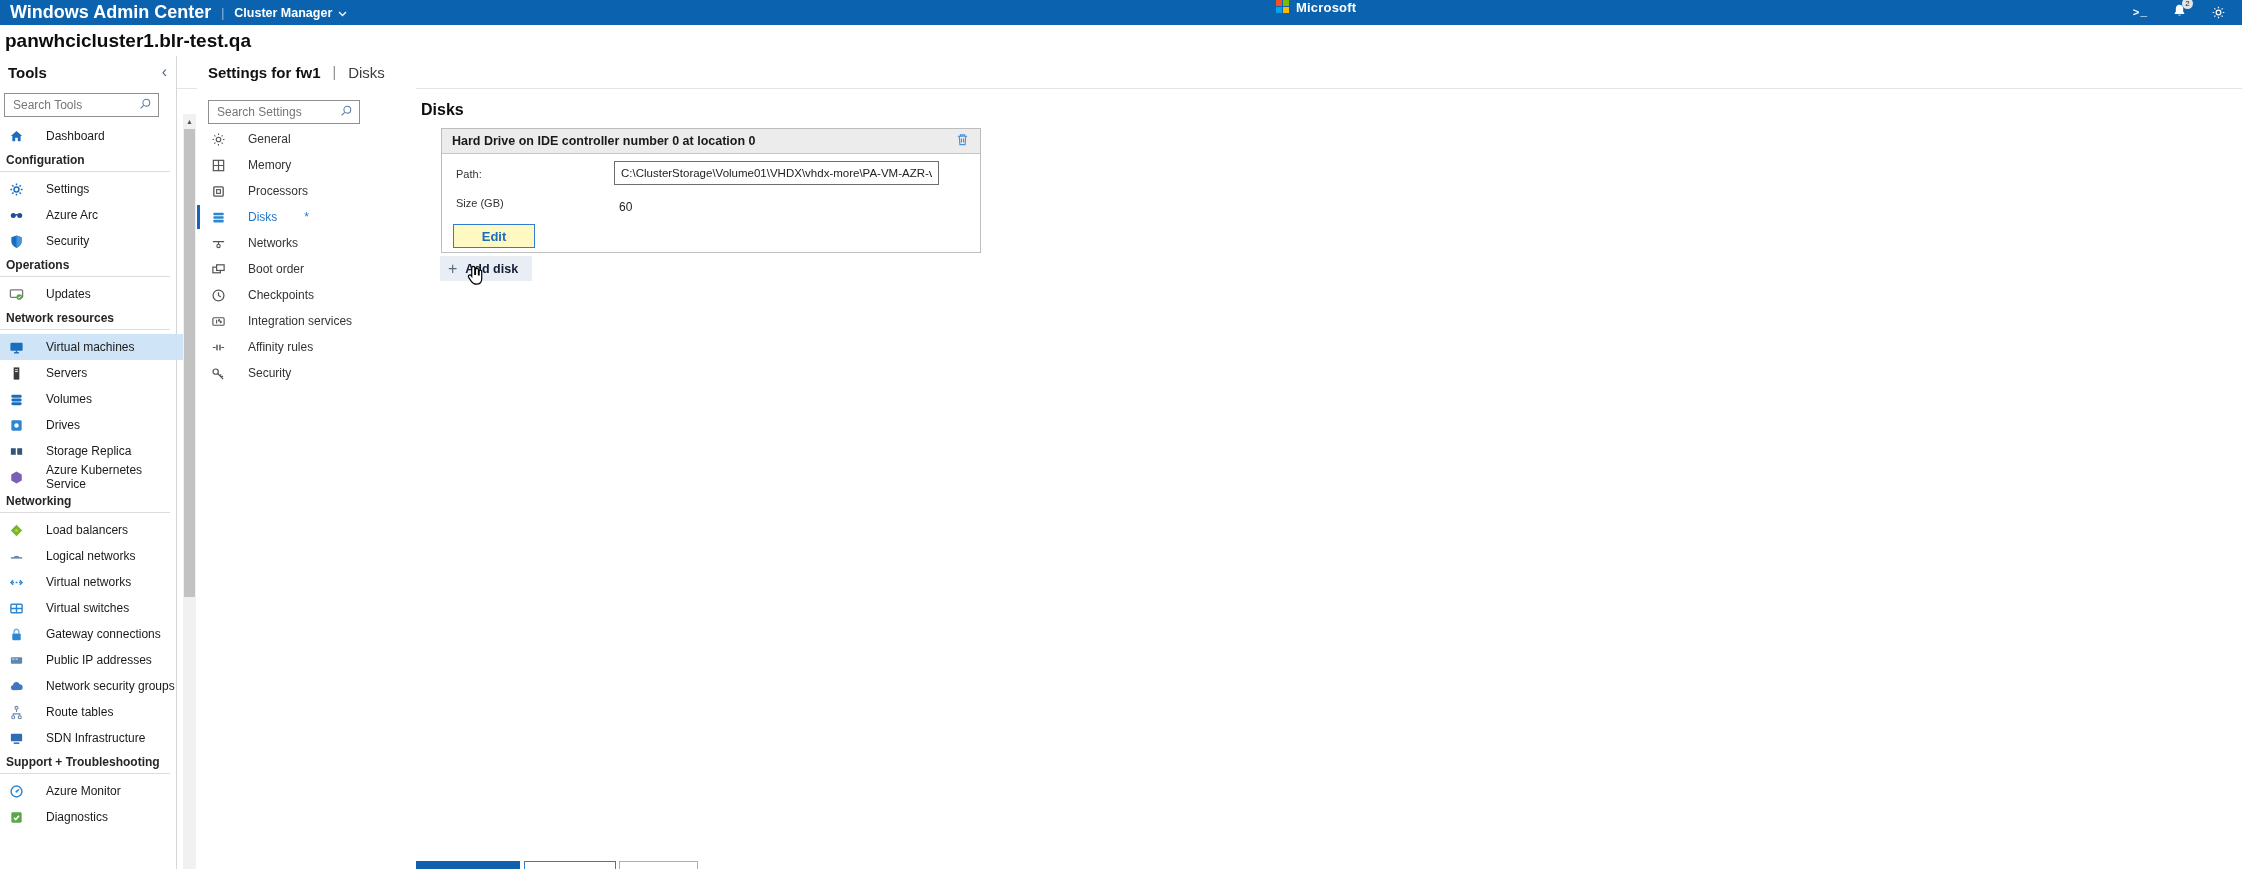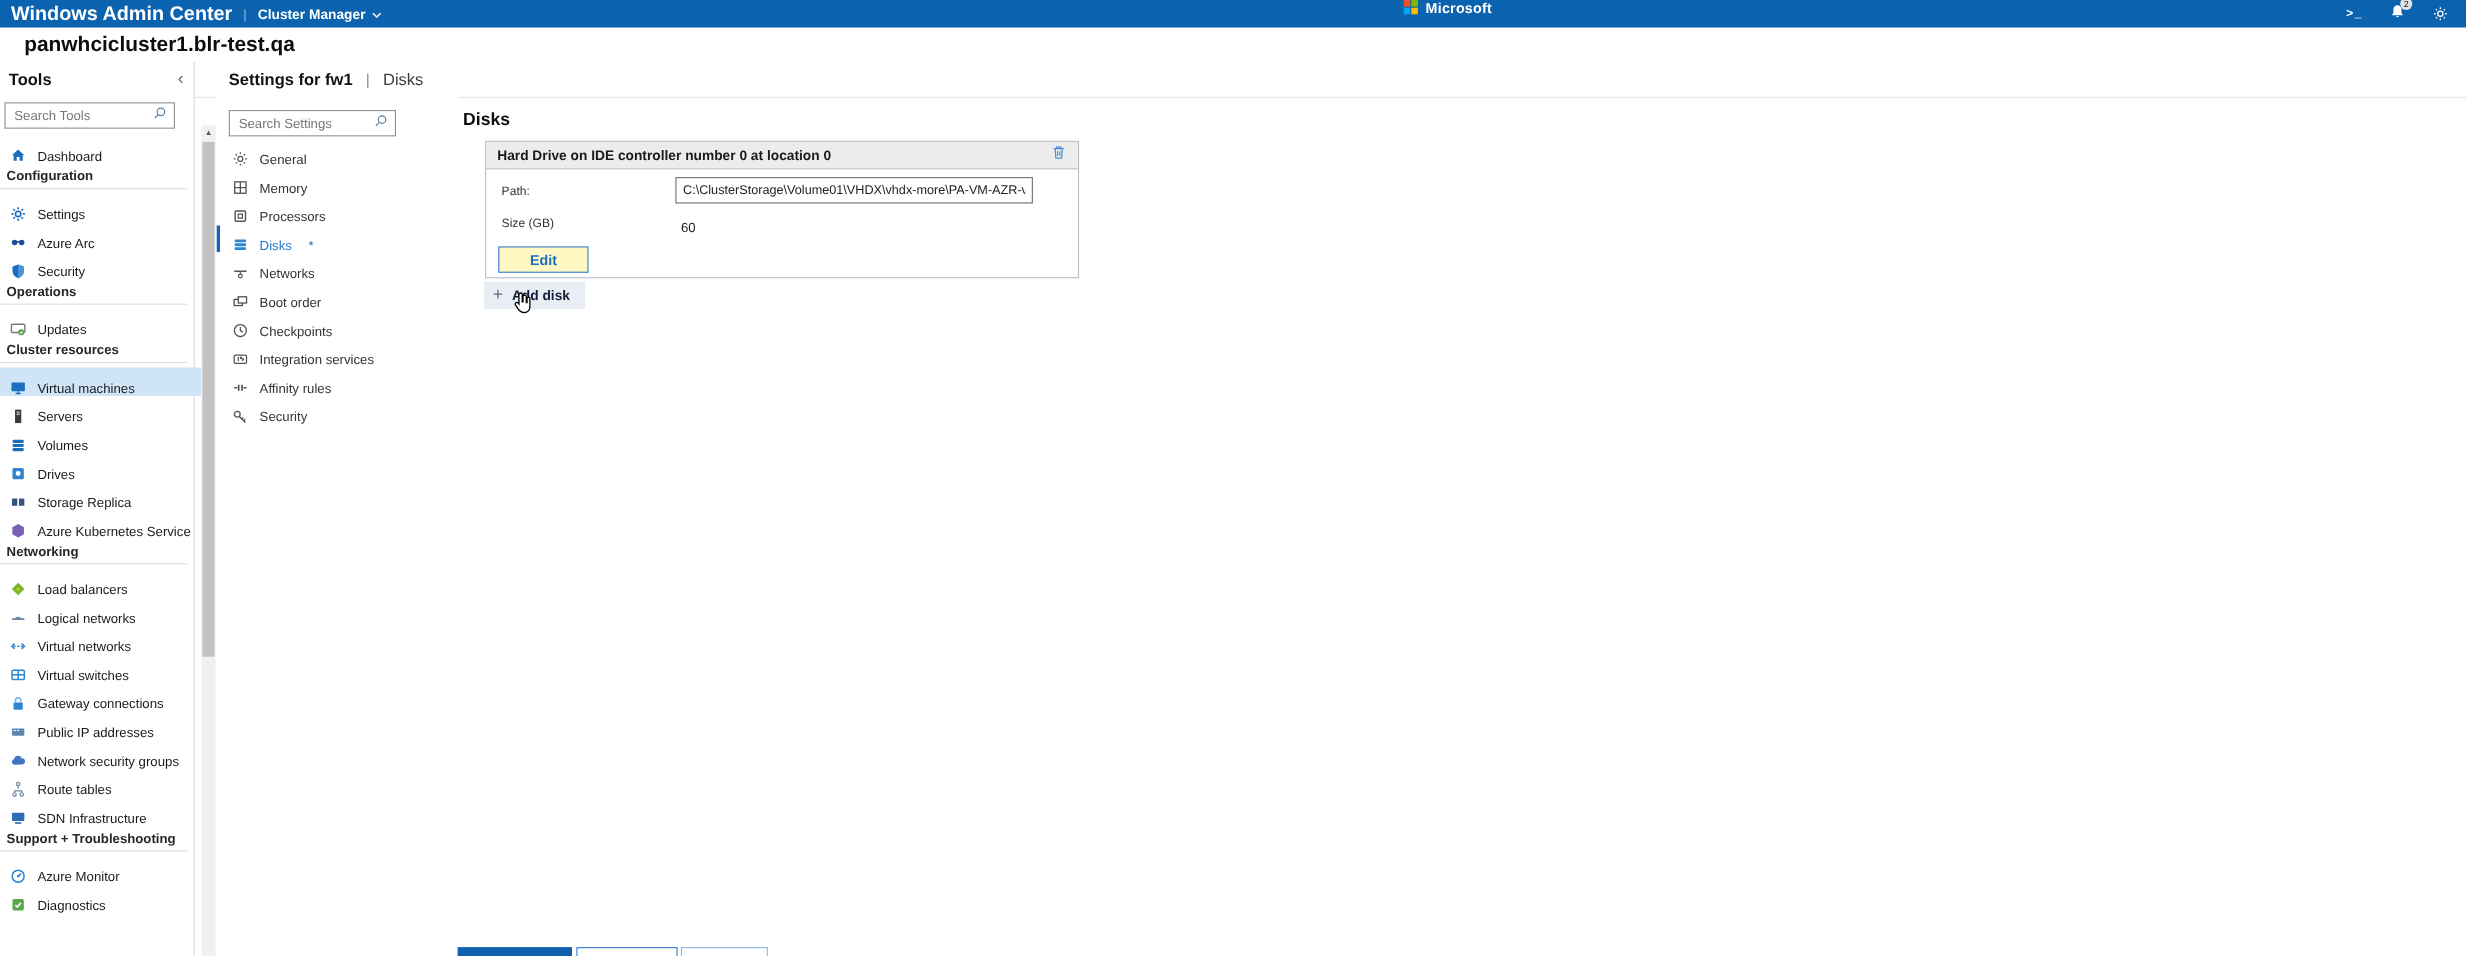--- a/index.html
+++ b/index.html
@@ -18,21 +18,21 @@
   .ms-logo i{display:block}
   .tb-brand{font-size:13px;font-weight:600;letter-spacing:.2px}
   .tb-right{margin-left:auto;display:flex;align-items:center;gap:24px;padding-right:6px}
   .tb-terminal{font-family:"Liberation Mono",monospace;font-size:11px;font-weight:bold;letter-spacing:1px;cursor:pointer}
   .tb-bell{position:relative;display:flex;cursor:pointer}
   .tb-badge{position:absolute;top:-5px;right:-6px;width:11px;height:11px;border-radius:50%;
             background:#e4e4e4;color:#222;font-size:8px;display:flex;align-items:center;justify-content:center}
   .tb-gear{display:flex;cursor:pointer}
 
   
-  .titlebar{position:absolute;top:25px;left:0;right:0;height:31px;display:flex;align-items:center;padding-left:22px}
+  .titlebar{position:absolute;top:25px;left:0;right:0;height:31px;display:flex;align-items:center;padding-left:5px}
   .cluster-title{font-size:19px;font-weight:bold;color:#0d0d0d}
 
   
   .content{position:absolute;top:56px;left:0;right:0;bottom:0}
   .hline{position:absolute;top:32px;left:0;right:0;height:1px;background:#e4e4e4}
 
   .col-header{height:32px;display:flex;align-items:center}
 
   
   .tools-col{position:absolute;left:0;top:0;bottom:0;width:177px;border-right:1px solid #d6d6d6;
@@ -43,21 +43,21 @@
 
   .search-box{border:1px solid #8f8f8f;height:24px;background:#fff;display:flex;align-items:center;
               padding:0 6px;box-sizing:border-box}
   .search-box input{border:none;outline:none;flex:1;min-width:0;font-size:12px;color:#333;
                     font-family:"Liberation Sans",sans-serif;background:transparent}
   .search-box input::placeholder{color:#767676}
   .tools-search{margin:5px 17px 0 4px}
   .settings-search{margin:12px 0 0 11px;width:152px}
 
   .nav{width:183px}
-  .nav-item{height:26px;display:flex;align-items:flex-end;gap:10px;padding-left:9px;font-size:12px;
+  .nav-item{height:26px;display:flex;align-items:center;gap:22px;padding-left:9px;font-size:12px;
             color:#1a1a1a;cursor:pointer;position:relative;box-sizing:border-box}
   .nav-item .icon{width:15px;height:15px;display:flex;flex:0 0 15px}
   .nav-item.sel-bg{background:#cfe4f6}
   .nav-section{margin:4px 13px 4px 0;padding:0 0 4px 6px;font-size:12px;font-weight:bold;color:#262626;
                border-bottom:1px solid #dcdcdc;line-height:14px}
   #tools-nav .grp-first{margin-top:6px}
 
   
   .vscrollbar{position:absolute;left:183px;top:58px;bottom:0;width:13px;background:#f1f1f1;cursor:pointer}
   .vs-arrow{height:14px;display:flex;align-items:center;justify-content:center;font-size:7px;color:#555}
@@ -221,21 +221,21 @@
         <div class="nav-item">
           <span class="icon">
             <svg width="15" height="15" viewBox="0 0 16 16">
               <rect x="1.5" y="3" width="13" height="8" rx="1" fill="none" stroke="#7a7a7a" stroke-width="1.4"></rect>
               <circle cx="11" cy="10.7" r="3" fill="#5aa64b"></circle>
               <path d="M9.8 10.7l1 1 1.6-2" stroke="#fff" stroke-width="1" fill="none"></path>
             </svg>
           </span>
           <span class="lbl">Updates</span>
         </div>
-        <div class="nav-section">Cluster resources</div>
+        <div class="nav-section">Network resources</div>
         <div class="nav-item sel-bg">
           <span class="icon">
             <svg width="15" height="15" viewBox="0 0 16 16">
               <rect x="1.5" y="3" width="13" height="8.5" rx="1" fill="#1b6dbe"></rect>
               <path d="M5.5 13.6h5M8 11.5v2.1" stroke="#1b6dbe" stroke-width="1.4"></path>
             </svg>
           </span>
           <span class="lbl">Virtual machines</span>
         </div>
         <div class="nav-item">

